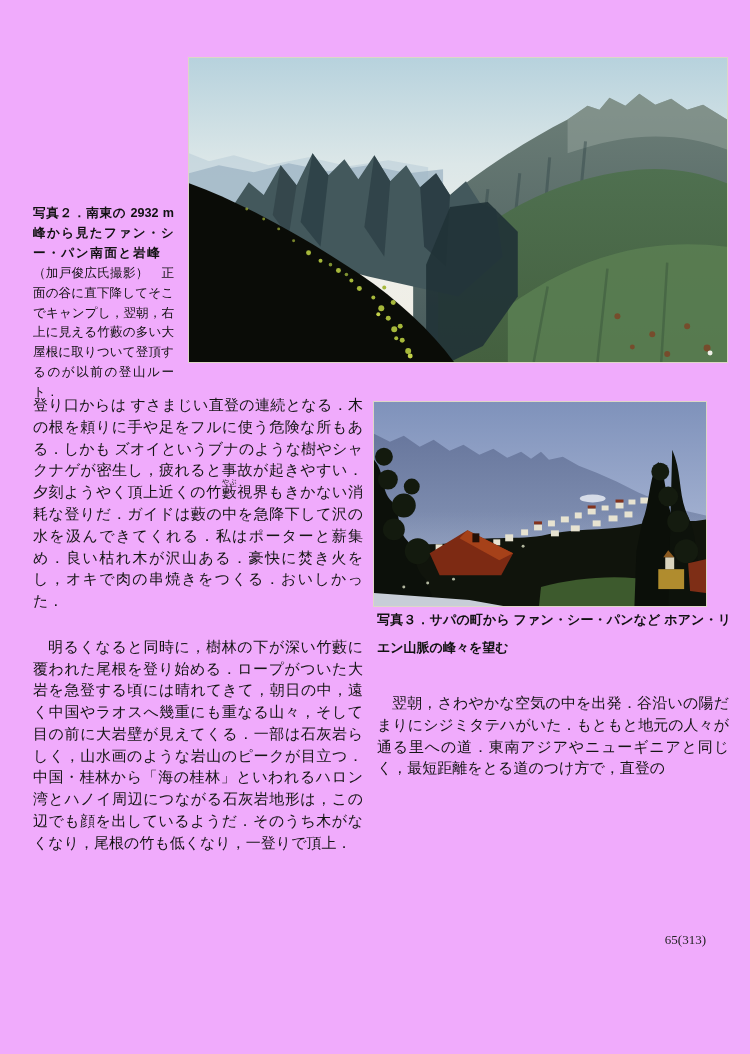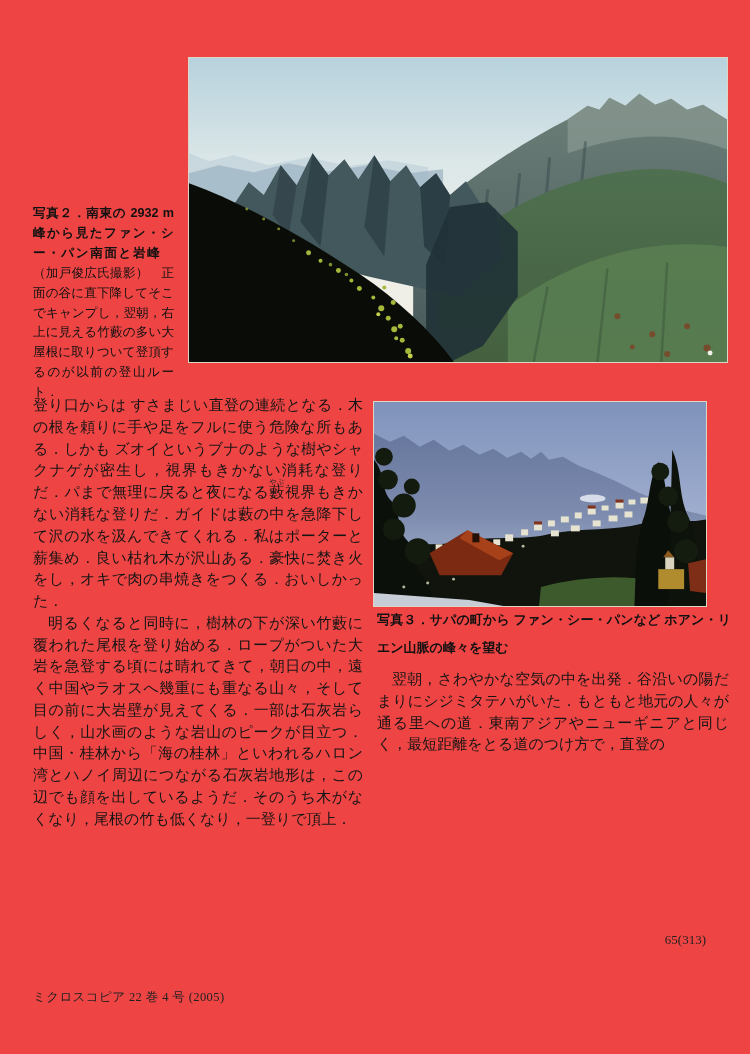--- a/index.html
+++ b/index.html
@@ -1,17 +1,17 @@
 <!DOCTYPE html>
 <html lang="ja"><head>
 <meta charset="utf-8">
 <style>
   html,body{margin:0;padding:0;background:#ffffff;}
   .page{
-    position:relative;width:750px;height:1054px;background:#ef4444;
+    position:relative;width:750px;height:1054px;background:#f0abfc;
     overflow:hidden;
     font-family:"Liberation Serif","DejaVu Serif",serif;
     color:#151515;
   }
   .photo{
     position:absolute;border:1px solid #ddd6c6;box-sizing:border-box;
   }
   .photo svg{display:block;width:100%;height:100%;}
   .caption{
     font-family:"Liberation Sans","DejaVu Sans",sans-serif;
@@ -29,21 +29,21 @@
     position:absolute;left:377px;top:606px;width:354px;
     font-size:13px;line-height:28px;font-weight:700;text-align:justify;
   }
   .col{
     position:absolute;font-size:15px;line-height:21.75px;
     text-align:justify;
   }
   .col-left{left:33px;top:395px;width:330px;}
   .col-right{left:377px;top:669px;width:352px;}
   .col p{margin:0;padding:0;}
-  .col p.indent{text-indent:1em;}
+  .col p.indent{text-indent:1em;margin-top:24px;}
   ruby rt{font-size:7px;color:#222;font-family:"Liberation Sans","DejaVu Sans",sans-serif;}
   .footer-journal{
     position:absolute;left:33px;top:989px;font-size:12.5px;color:#222;
     letter-spacing:.4px;
   }
   .footer-page{
     position:absolute;right:44px;top:932px;font-size:13px;color:#222;
   }
 </style>
 </head>
@@ -120,21 +120,21 @@
       </g>
       <circle cx="523" cy="297" r="2.5" fill="#f0f0e8"></circle>
     </svg>
   </figure>
 
   <div class="caption caption-side">
     <span class="cap-bold">写真２．南東の 2932 m 峰から見たファン・シー・パン南面と岩峰</span><span class="cap-rest">　（加戸俊広氏撮影）　正面の谷に直下降してそこでキャンプし，翌朝，右上に見える竹藪の多い大屋根に取りついて登頂するのが以前の登山ルート．</span>
   </div>
 
   <div class="col col-left">
-    <p><span>登り口からは すさまじい直登の連続となる．木の根を頼りに手や足をフルに使う危険な所もある．しかも ズオイというブナのような樹やシャクナゲが密生し，視界もきかない消耗な登りだ．パまで無理に戻ると夜になる</span><ruby><span>藪</span><rt>やぶ</rt></ruby><span>視界もきかない消耗な登りだ．ガイドは藪の中を急降下して沢の水を汲んできてくれる．私はポーターと薪集め．良い枯れ木が沢山ある．豪快に焚き火をし，オキで肉の串焼きをつくる．おいしかった．</span></p>
+    <p><span>登り口からは すさまじい直登の連続となる．木の根を頼りに手や足をフルに使う危険な所もある．しかも ズオイというブナのような樹やシャクナゲが密生し，疲れると事故が起きやすい．夕刻ようやく頂上近くの竹</span><ruby><span>藪</span><rt>やぶ</rt></ruby><span>視界もきかない消耗な登りだ．ガイドは藪の中を急降下して沢の水を汲んできてくれる．私はポーターと薪集め．良い枯れ木が沢山ある．豪快に焚き火をし，オキで肉の串焼きをつくる．おいしかった．</span></p>
     <p class="indent">明るくなると同時に，樹林の下が深い竹藪に覆われた尾根を登り始める．ロープがついた大岩を急登する頃には晴れてきて，朝日の中，遠く中国やラオスへ幾重にも重なる山々，そして目の前に大岩壁が見えてくる．一部は石灰岩らしく，山水画のような岩山のピークが目立つ．中国・桂林から「海の桂林」といわれるハロン湾とハノイ周辺につながる石灰岩地形は，この辺でも顔を出しているようだ．そのうち木がなくなり，尾根の竹も低くなり，一登りで頂上．</p>
   </div>
 
   <figure class="photo" style="left:373px;top:401px;width:334px;height:206px;margin:0;">
     <svg viewBox="0 0 334 205" preserveAspectRatio="none">
       <defs>
         <linearGradient id="sky3" x1="0" y1="0" x2="0" y2="1">
           <stop offset="0" stop-color="#7f92bb"></stop>
           <stop offset="0.6" stop-color="#a2b0d0"></stop>
           <stop offset="1" stop-color="#bac5dc"></stop>
@@ -210,16 +210,15 @@
       </g>
     </svg>
   </figure>
 
   <div class="caption caption-under">写真３．サパの町から ファン・シー・パンなど ホアン・リエン山脈の峰々を望む</div>
 
   <div class="col col-right">
     <p class="indent">翌朝，さわやかな空気の中を出発．谷沿いの陽だまりにシジミタテハがいた．もともと地元の人々が通る里への道．東南アジアやニューギニアと同じく，最短距離をとる道のつけ方で，直登の</p>
   </div>
 
-  <div class="footer-journal">ミクロスコピア 22 巻 4 号 (2005)</div>
   <div class="footer-page">65(313)</div>
 
 </div>
 
 </body></html>

